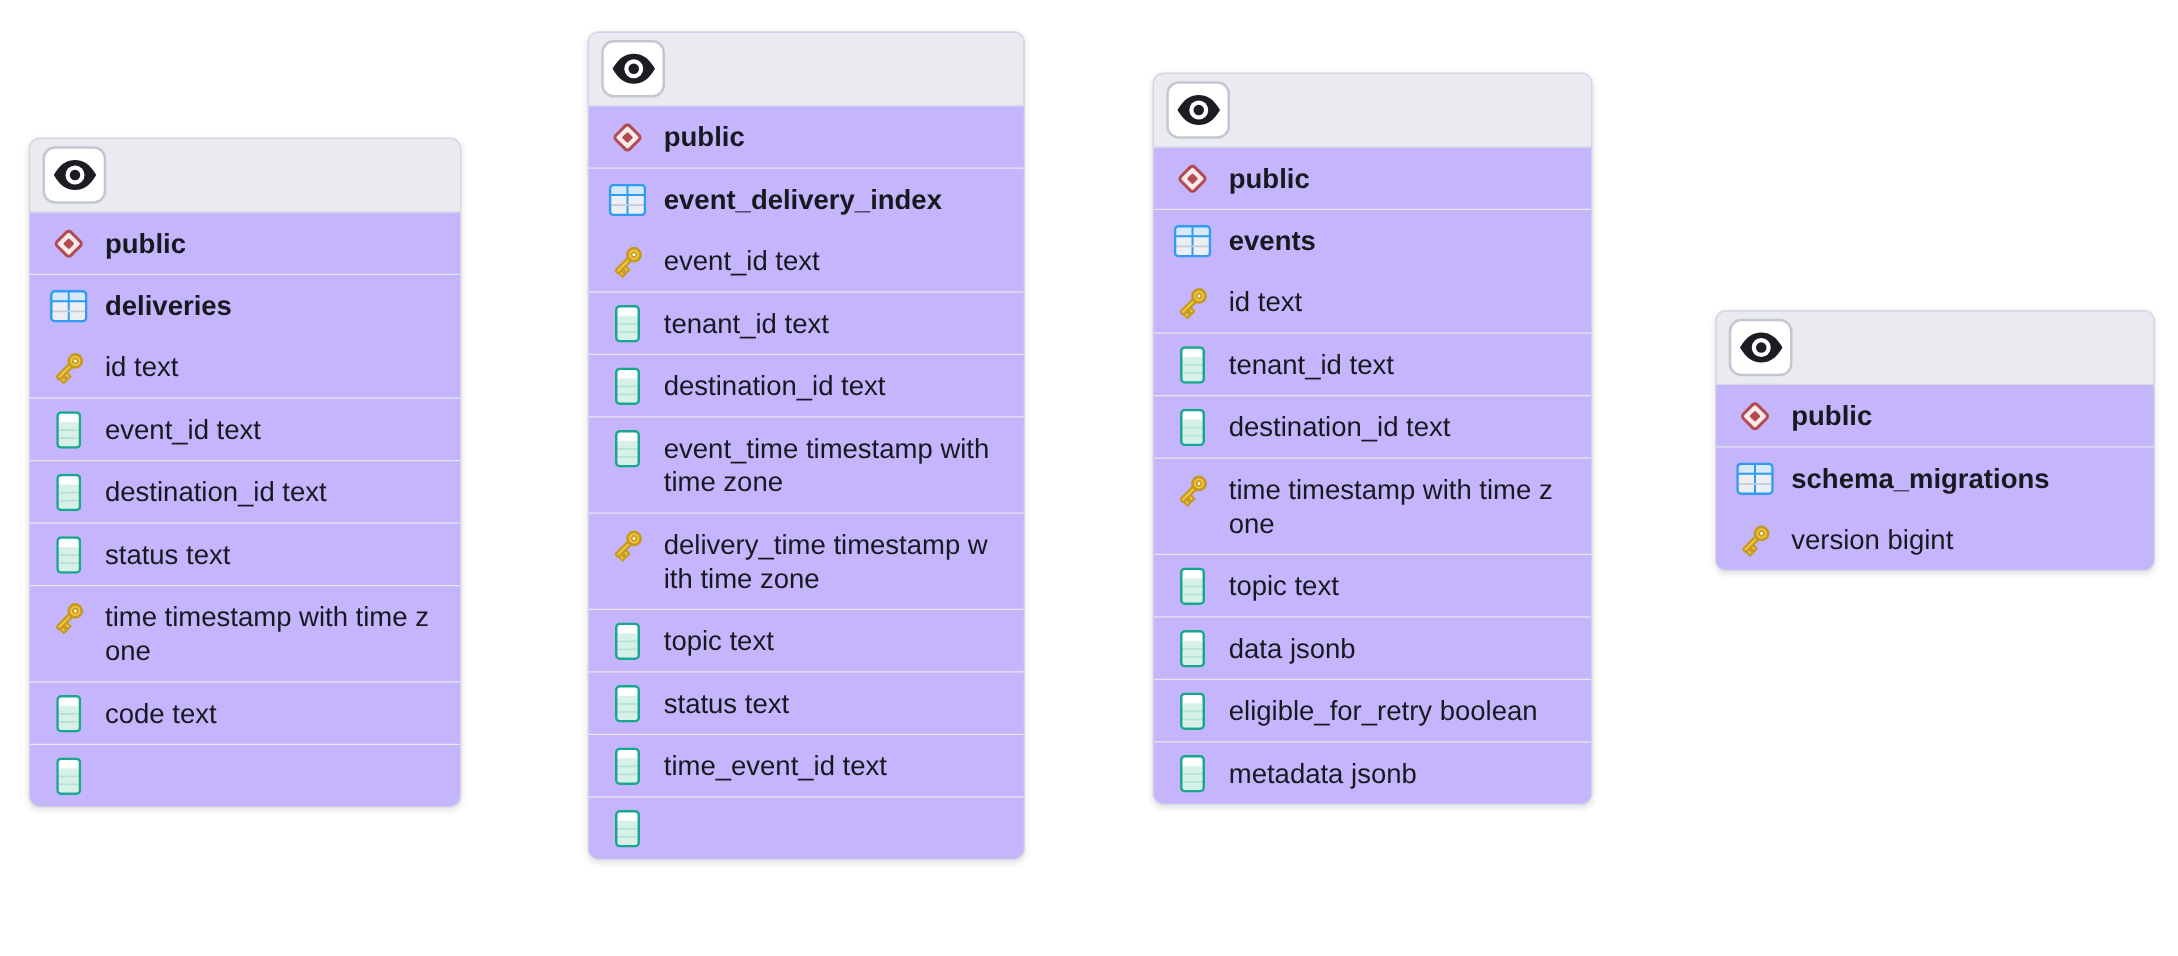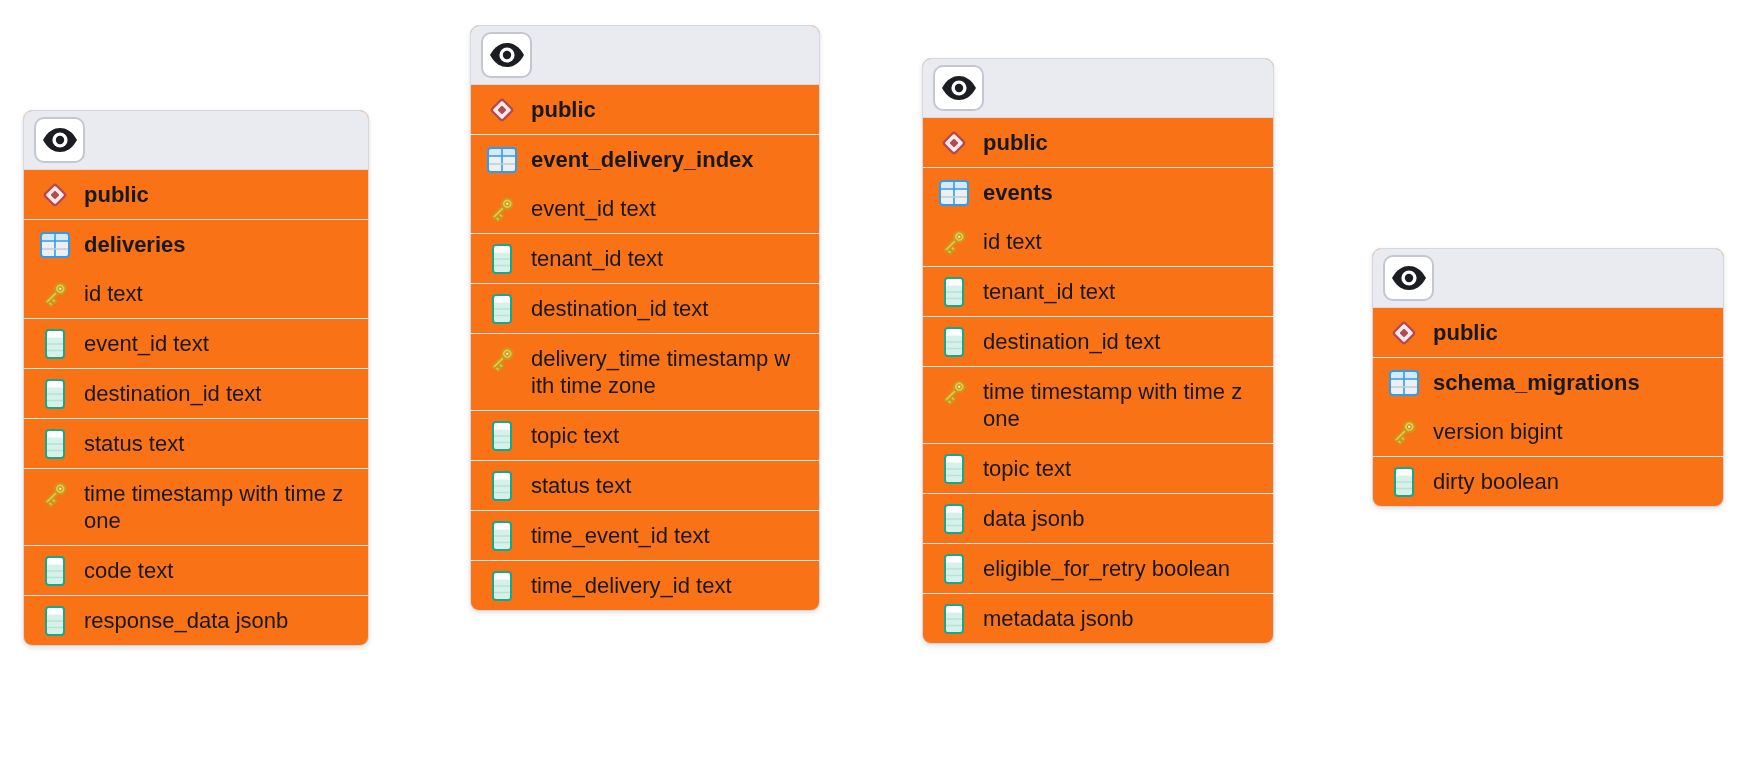--- a/index.html
+++ b/index.html
@@ -29,21 +29,21 @@
   }
   .canvas{
     position:relative;
     width:1742px;
     height:765px;
     background:var(--canvas-bg);
     overflow:hidden;
   }
   .table-card{
     position:absolute;
-    background:#f97316;
+    background:#c4b5fd;
     border:1px solid var(--card-border);
     border-radius:9px;
     box-shadow:0 2px 5px rgba(35,40,60,0.14);
     box-sizing:border-box;
     overflow:hidden;
   }
   .card-header{
     background:var(--header-bg);
     border-bottom:1px solid var(--header-border);
     padding:6px 0 6px 10px;
@@ -208,21 +208,20 @@
         <div class="row field-row col">
 
     <span class="icon-box col-box">
       <svg width="20" height="30" viewBox="0 0 20 30">
         <rect x="1" y="1" width="18" height="28" rx="3" fill="#ffffff"></rect>
         <rect x="2" y="8.5" width="16" height="19.5" rx="2" fill="var(--col-teal-fill)"></rect>
         <path d="M2 15 H18 M2 21.5 H18" stroke="var(--col-teal-line)" stroke-width="1.4" fill="none"></path>
         <rect x="1" y="1" width="18" height="28" rx="3" fill="none" stroke="var(--col-teal)" stroke-width="2"></rect>
       </svg>
     </span>
-    <span class="label field-label">response_data jsonb</span>
   </div>
       </div>
   </div>
     <div class="table-card" style="left: 470px; top: 25px; width: 350px;">
     <div class="card-header">
       <button class="eye-button">
         <svg width="36" height="26" viewBox="0 0 36 26">
           <path d="M1 13 C6 4 12 1 18 1 C24 1 30 4 35 13 C30 22 24 25 18 25 C12 25 6 22 1 13 Z" fill="var(--eye-color)"></path>
           <circle cx="18" cy="13" r="7.6" fill="#ffffff"></circle>
           <circle cx="18" cy="13" r="4.2" fill="var(--eye-color)"></circle>
@@ -283,20 +282,32 @@
     <span class="icon-box col-box">
       <svg width="20" height="30" viewBox="0 0 20 30">
         <rect x="1" y="1" width="18" height="28" rx="3" fill="#ffffff"></rect>
         <rect x="2" y="8.5" width="16" height="19.5" rx="2" fill="var(--col-teal-fill)"></rect>
         <path d="M2 15 H18 M2 21.5 H18" stroke="var(--col-teal-line)" stroke-width="1.4" fill="none"></path>
         <rect x="1" y="1" width="18" height="28" rx="3" fill="none" stroke="var(--col-teal)" stroke-width="2"></rect>
       </svg>
     </span>
     <span class="label field-label">destination_id text</span>
   </div>
+        <div class="row field-row col">
+
+    <span class="icon-box col-box">
+      <svg width="20" height="30" viewBox="0 0 20 30">
+        <rect x="1" y="1" width="18" height="28" rx="3" fill="#ffffff"></rect>
+        <rect x="2" y="8.5" width="16" height="19.5" rx="2" fill="var(--col-teal-fill)"></rect>
+        <path d="M2 15 H18 M2 21.5 H18" stroke="var(--col-teal-line)" stroke-width="1.4" fill="none"></path>
+        <rect x="1" y="1" width="18" height="28" rx="3" fill="none" stroke="var(--col-teal)" stroke-width="2"></rect>
+      </svg>
+    </span>
+    <span class="label field-label">event_time timestamp with time zone</span>
+  </div>
         <div class="row field-row pk">
     <span class="icon-box key-box">
       <svg width="30" height="30" viewBox="0 0 30 30">
         <g transform="rotate(45 15 15)">
           <rect x="16.4" y="19" width="4.6" height="3" fill="var(--key-gold)" stroke="var(--key-gold-dark)" stroke-width="1.6"></rect>
           <rect x="16.4" y="23.6" width="4.6" height="3" fill="var(--key-gold)" stroke="var(--key-gold-dark)" stroke-width="1.6"></rect>
           <rect x="13.3" y="12" width="3.4" height="15.2" rx="1.2" fill="var(--key-gold)" stroke="var(--key-gold-dark)" stroke-width="1.8"></rect>
           <circle cx="15" cy="7.6" r="5.2" fill="var(--key-gold)" stroke="var(--key-gold-dark)" stroke-width="2.2"></circle>
           <circle cx="15" cy="7.6" r="1.9" fill="#fffdf2" stroke="var(--key-gold-dark)" stroke-width="1.4"></circle>
         </g>
@@ -344,21 +355,20 @@
         <div class="row field-row col">
 
     <span class="icon-box col-box">
       <svg width="20" height="30" viewBox="0 0 20 30">
         <rect x="1" y="1" width="18" height="28" rx="3" fill="#ffffff"></rect>
         <rect x="2" y="8.5" width="16" height="19.5" rx="2" fill="var(--col-teal-fill)"></rect>
         <path d="M2 15 H18 M2 21.5 H18" stroke="var(--col-teal-line)" stroke-width="1.4" fill="none"></path>
         <rect x="1" y="1" width="18" height="28" rx="3" fill="none" stroke="var(--col-teal)" stroke-width="2"></rect>
       </svg>
     </span>
-    <span class="label field-label">time_delivery_id text</span>
   </div>
       </div>
   </div>
     <div class="table-card" style="left: 922px; top: 58px; width: 352px;">
     <div class="card-header">
       <button class="eye-button">
         <svg width="36" height="26" viewBox="0 0 36 26">
           <path d="M1 13 C6 4 12 1 18 1 C24 1 30 4 35 13 C30 22 24 25 18 25 C12 25 6 22 1 13 Z" fill="var(--eye-color)"></path>
           <circle cx="18" cy="13" r="7.6" fill="#ffffff"></circle>
           <circle cx="18" cy="13" r="4.2" fill="var(--eye-color)"></circle>
@@ -531,27 +541,15 @@
           <rect x="16.4" y="23.6" width="4.6" height="3" fill="var(--key-gold)" stroke="var(--key-gold-dark)" stroke-width="1.6"></rect>
           <rect x="13.3" y="12" width="3.4" height="15.2" rx="1.2" fill="var(--key-gold)" stroke="var(--key-gold-dark)" stroke-width="1.8"></rect>
           <circle cx="15" cy="7.6" r="5.2" fill="var(--key-gold)" stroke="var(--key-gold-dark)" stroke-width="2.2"></circle>
           <circle cx="15" cy="7.6" r="1.9" fill="#fffdf2" stroke="var(--key-gold-dark)" stroke-width="1.4"></circle>
         </g>
       </svg>
     </span>
 
     <span class="label field-label">version bigint</span>
   </div>
-        <div class="row field-row col">
-
-    <span class="icon-box col-box">
-      <svg width="20" height="30" viewBox="0 0 20 30">
-        <rect x="1" y="1" width="18" height="28" rx="3" fill="#ffffff"></rect>
-        <rect x="2" y="8.5" width="16" height="19.5" rx="2" fill="var(--col-teal-fill)"></rect>
-        <path d="M2 15 H18 M2 21.5 H18" stroke="var(--col-teal-line)" stroke-width="1.4" fill="none"></path>
-        <rect x="1" y="1" width="18" height="28" rx="3" fill="none" stroke="var(--col-teal)" stroke-width="2"></rect>
-      </svg>
-    </span>
-    <span class="label field-label">dirty boolean</span>
-  </div>
       </div>
   </div>
   </div>
 
 </body></html>

